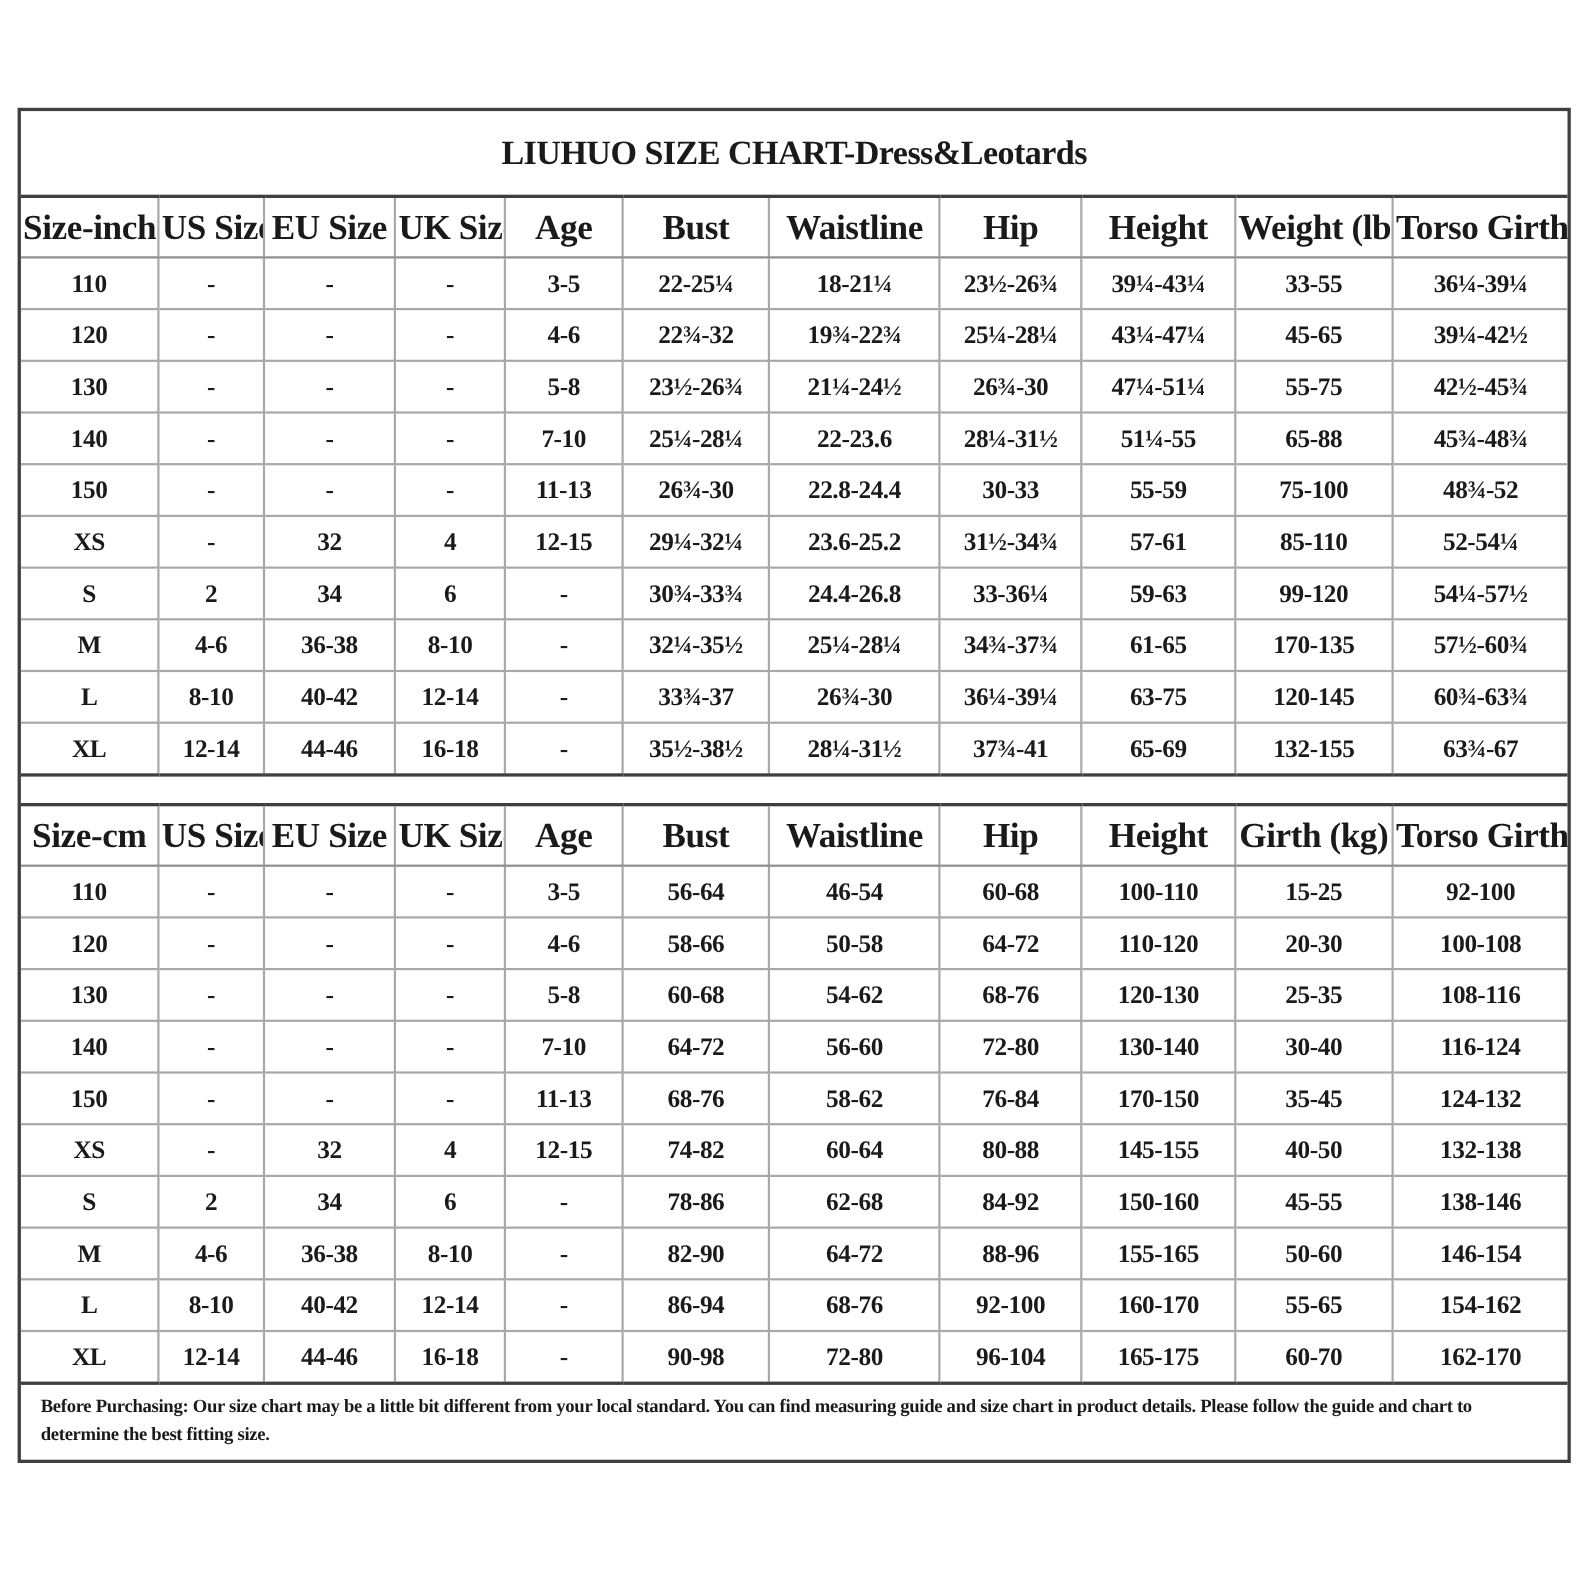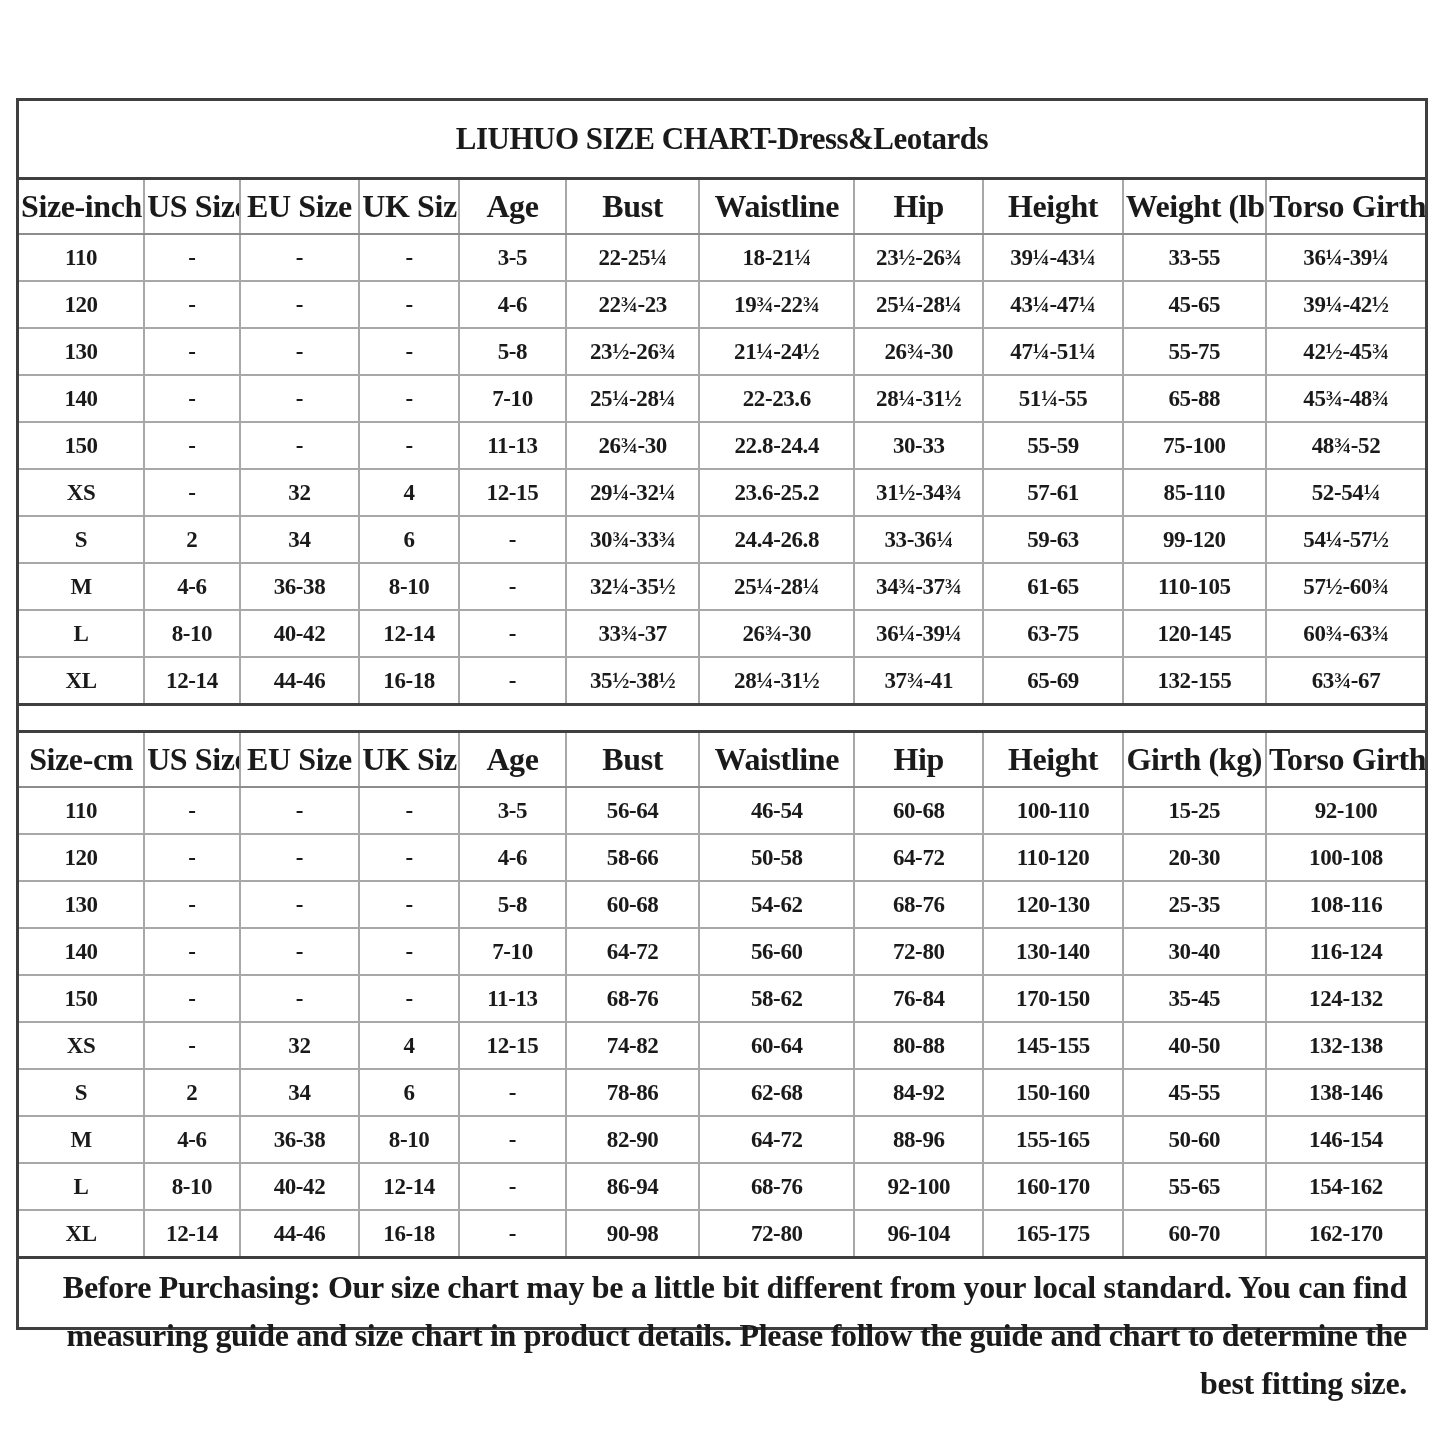--- a/index.html
+++ b/index.html
@@ -70,22 +70,22 @@
   table.size-table th:last-child,
   table.size-table td:last-child { border-right: none; }
   .table-gap {
     flex: 0 0 24px;
   }
   .footer-note {
     flex: 1 1 auto;
     display: flex;
     align-items: center;
     justify-content: center;
-    text-align: right;
-    font-size: 32px;
+    text-align: left;
+    font-size: 17px;
     font-weight: 700;
     letter-spacing: -0.3px;
     line-height: 1.5;
     padding: 4px 18px 8px 18px;
   }
 </style>
 </head>
 <body>
 
 <div class="sheet">
@@ -133,21 +133,21 @@
             <td>39¼-43¼</td>
             <td>33-55</td>
             <td>36¼-39¼</td>
           </tr>
           <tr>
             <td>120</td>
             <td>-</td>
             <td>-</td>
             <td>-</td>
             <td>4-6</td>
-            <td>22¾-23</td>
+            <td>22¾-32</td>
             <td>19¾-22¾</td>
             <td>25¼-28¼</td>
             <td>43¼-47¼</td>
             <td>45-65</td>
             <td>39¼-42½</td>
           </tr>
           <tr>
             <td>130</td>
             <td>-</td>
             <td>-</td>
@@ -215,21 +215,21 @@
           <tr>
             <td>M</td>
             <td>4-6</td>
             <td>36-38</td>
             <td>8-10</td>
             <td>-</td>
             <td>32¼-35½</td>
             <td>25¼-28¼</td>
             <td>34¾-37¾</td>
             <td>61-65</td>
-            <td>110-105</td>
+            <td>170-135</td>
             <td>57½-60¾</td>
           </tr>
           <tr>
             <td>L</td>
             <td>8-10</td>
             <td>40-42</td>
             <td>12-14</td>
             <td>-</td>
             <td>33¾-37</td>
             <td>26¾-30</td>

